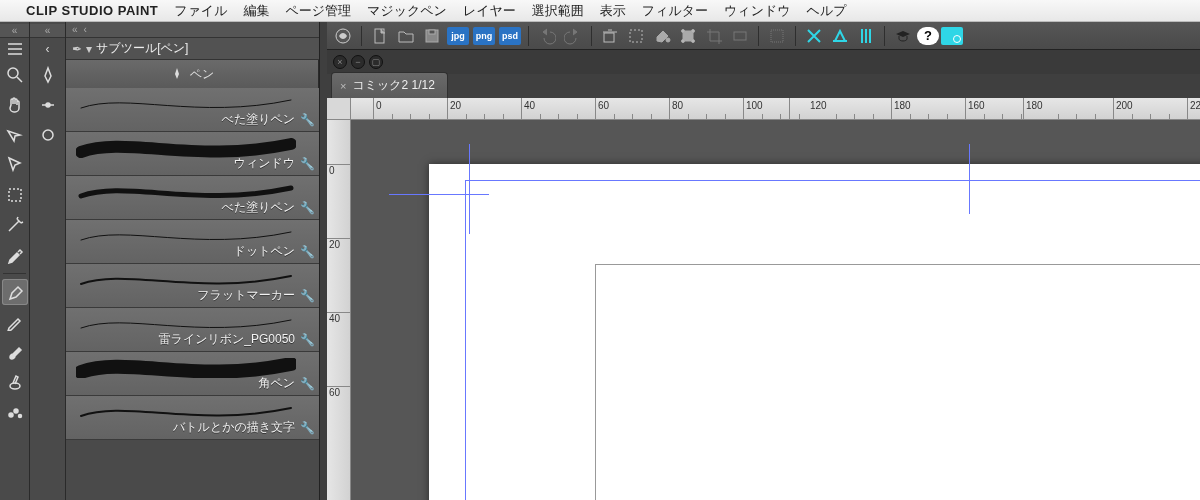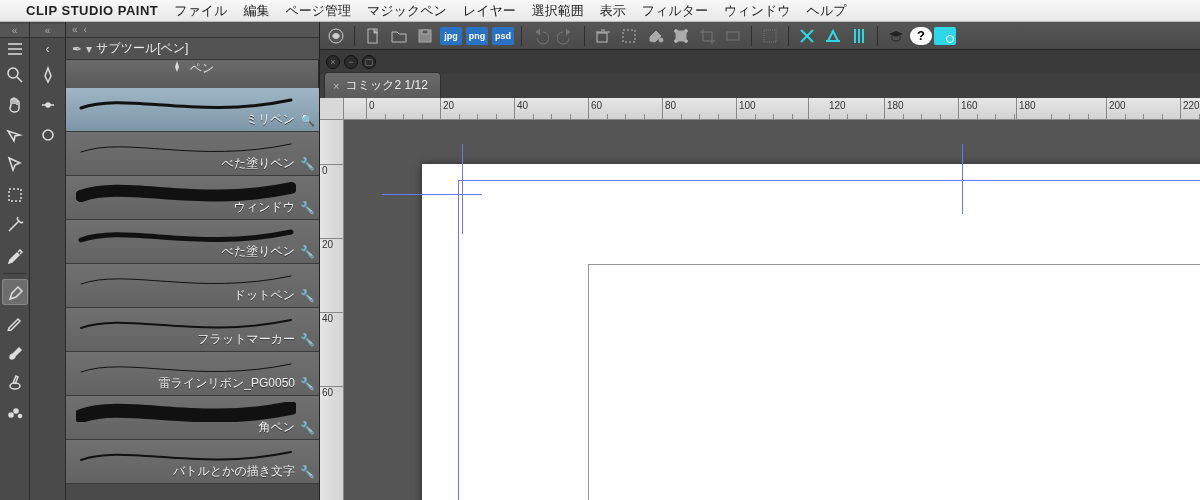--- a/index.html
+++ b/index.html
@@ -23,33 +23,33 @@
   .tool-col .sep { height: 1px; width: 80%; background: #333; margin: 3px 0; }
   .col2 { width: 36px; }
 
   
   .subtool-panel { width: 254px; background: #4a4a4a; border-right: 1px solid #222; display: flex; flex-direction: column; }
   .sub-header { height: 16px; background: #555; display:flex; align-items:center; color:#aaa; font-size:10px; padding-left:6px; gap:6px; border-bottom:1px solid #333;}
   .sub-title-row { height: 22px; background: #525252; display: flex; align-items: center; padding-left: 6px; gap: 4px; border-bottom:1px solid #333;}
   .sub-title-row .nib { color:#ccc; }
   .sub-title-row .t { color:#eee; font-size:12px; }
   .sub-tabs { display:flex; height: 28px; }
-  .sub-tab { flex:1; display:flex; justify-content:center; gap:6px; background:#3f3f3f; color:#ddd; border-right:1px solid #2a2a2a; border-bottom:1px solid #2a2a2a; }
+  .sub-tab { flex:1; display:flex; align-items:center; justify-content:center; gap:6px; background:#3f3f3f; color:#ddd; border-right:1px solid #2a2a2a; border-bottom:1px solid #2a2a2a; }
   .sub-tab.active { background: linear-gradient(#6a6a6a,#5a5a5a); border-bottom:none; }
   .sub-tab svg { width:14px; height:14px; }
 
   .brush-list { flex:1; overflow:hidden; }
   .brush-item { height: 44px; background: linear-gradient(#707070,#636363); border-bottom:1px solid #3a3a3a; position:relative; }
   .brush-item.sel { background: linear-gradient(#9eb6c5,#7e97a8); }
   .brush-item .stroke { position:absolute; top:6px; left:10px; right:10px; height:20px; }
   .brush-item .label { position:absolute; right:24px; bottom:3px; color:#f2f2f2; font-size:12px; text-shadow:0 1px 0 #333; }
   .brush-item .wrench { position:absolute; right:4px; bottom:4px; color:#ddd; font-size:12px; }
 
   
-  .canvas-area { flex:1; display:flex; flex-direction:column; background:#3a3a3a; }
+  .canvas-area { flex:1; display:flex; flex-direction:column; background:#3a3a3a;margin-left:7px; }
 
   .app-toolbar { height: 28px; background: linear-gradient(#565656,#4a4a4a); border-bottom:1px solid #222; display:flex; align-items:center; padding:0 4px; gap:2px; }
   .tb-sep { width:1px; height:20px; background:#2e2e2e; margin:0 4px; }
   .tb-btn { width:24px; height:22px; display:flex; align-items:center; justify-content:center; border-radius:2px; }
   .tb-btn svg { width:18px; height:18px; }
   .fmt-badge { width:22px; height:18px; background:#2a73c4; color:#fff; font-size:9px; font-weight:700; display:flex; align-items:center; justify-content:center; border-radius:2px; margin:0 1px; }
   .tb-cyan svg { stroke:#2fd6e6; fill:none; }
   .tb-gray svg { stroke:#aaa; fill:#aaa; }
   .tb-dim svg { stroke:#777; fill:none; }
   .tb-help { width:22px; height:18px; background:#fff; color:#000; border-radius:9px; font-weight:700; display:flex;align-items:center;justify-content:center;font-size:13px; }
@@ -207,27 +207,20 @@
     </div>
     <div class="sub-tabs">
       <div class="sub-tab active">
         <svg viewBox="0 0 14 14" fill="#ddd">
             <path d="M7 1l2 6-2 5-2-5z"></path>
           </svg>
         <span>ペン</span>
       </div>
     </div>
     <div class="brush-list" id="brush-list">
-        <div class="brush-item sel">
-          <svg class="stroke" viewBox="0 0 220 20" preserveAspectRatio="none">
-            <path d="M5 14 C 50 -2, 120 26, 215 6" stroke="#111" fill="none" stroke-width="3" stroke-linecap="round"></path>
-          </svg>
-          <span class="label">ミリペン</span>
-          <span class="wrench">🔍</span>
-        </div>
         <div class="brush-item">
           <svg class="stroke" viewBox="0 0 220 20" preserveAspectRatio="none">
             <path d="M5 14 C 50 -2, 120 26, 215 6" stroke="#111" fill="none" stroke-width="1" stroke-linecap="round"></path>
           </svg>
           <span class="label">べた塗りペン</span>
           <span class="wrench">🔧</span>
         </div>
         <div class="brush-item">
           <svg class="stroke" viewBox="0 0 220 20" preserveAspectRatio="none">
             <path d="M5 14 C 50 -2, 120 26, 215 6" stroke="#111" fill="none" stroke-width="12" stroke-linecap="round"></path>
@@ -428,21 +421,21 @@
           <div class="tick" style="left: 281px; height: 6px; top: 16px; padding-top: 0px;"></div>
           <div class="tick" style="left: 299.5px; height: 6px; top: 16px; padding-top: 0px;"></div>
           <div class="tick" style="left: 318px;">80</div>
           <div class="tick" style="left: 336.5px; height: 6px; top: 16px; padding-top: 0px;"></div>
           <div class="tick" style="left: 355px; height: 6px; top: 16px; padding-top: 0px;"></div>
           <div class="tick" style="left: 373.5px; height: 6px; top: 16px; padding-top: 0px;"></div>
           <div class="tick" style="left: 392px;">100</div>
           <div class="tick" style="left: 410.5px; height: 6px; top: 16px; padding-top: 0px;"></div>
           <div class="tick" style="left: 429px; height: 6px; top: 16px; padding-top: 0px;"></div>
           <div class="tick" style="left: 447.5px; height: 6px; top: 16px; padding-top: 0px;"></div>
-          <div class="tick" style="left: 464px; padding-left: 20px;">120</div>
+          <div class="tick" style="left: 438px; padding-left: 20px;">120</div>
           <div class="tick" style="left: 484.5px; height: 6px; top: 16px; padding-top: 0px;"></div>
           <div class="tick" style="left: 503px; height: 6px; top: 16px; padding-top: 0px;"></div>
           <div class="tick" style="left: 521.5px; height: 6px; top: 16px; padding-top: 0px;"></div>
           <div class="tick" style="left: 540px;">180</div>
           <div class="tick" style="left: 558.5px; height: 6px; top: 16px; padding-top: 0px;"></div>
           <div class="tick" style="left: 577px; height: 6px; top: 16px; padding-top: 0px;"></div>
           <div class="tick" style="left: 595.5px; height: 6px; top: 16px; padding-top: 0px;"></div>
           <div class="tick" style="left: 614px;">160</div>
           <div class="tick" style="left: 632.5px; height: 6px; top: 16px; padding-top: 0px;"></div>
           <div class="tick" style="left: 651px; height: 6px; top: 16px; padding-top: 0px;"></div>

